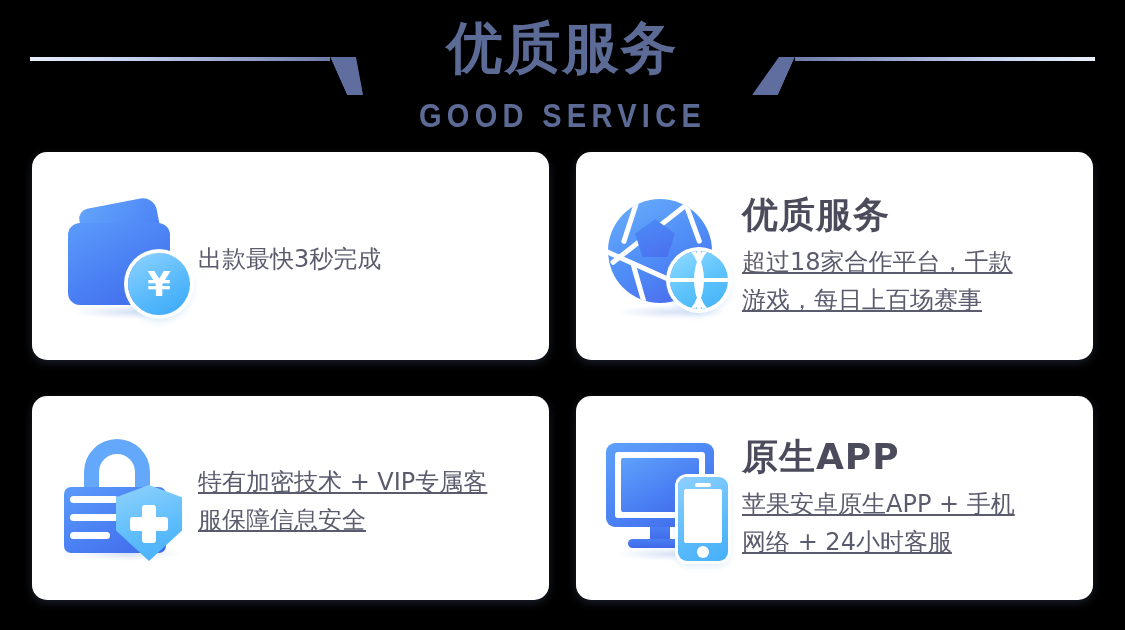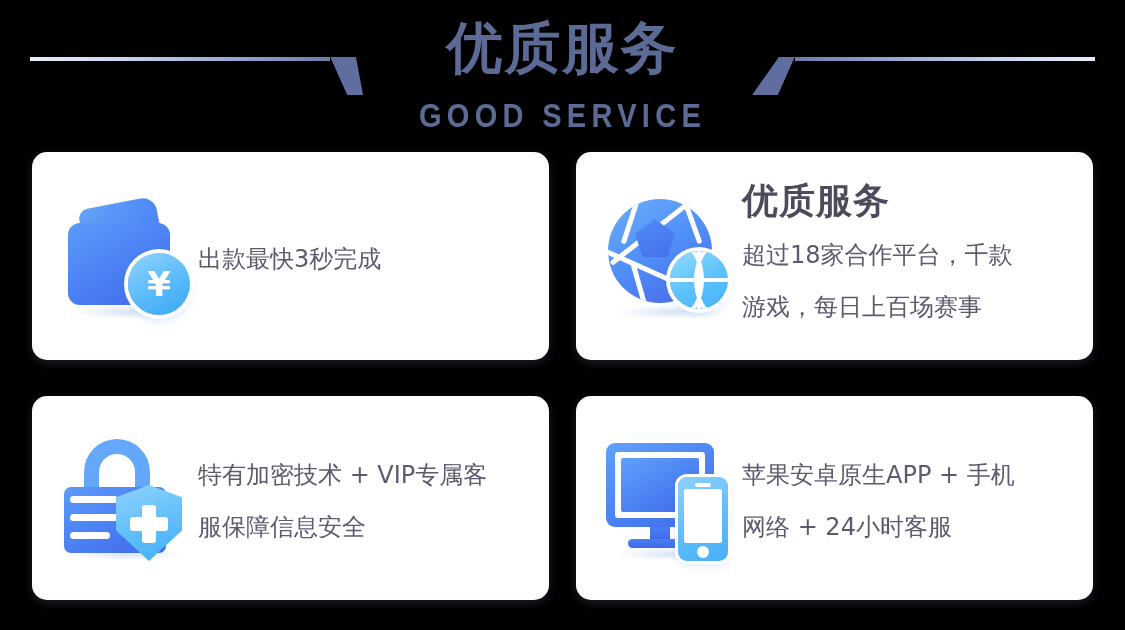--- a/index.html
+++ b/index.html
@@ -90,21 +90,21 @@
     letter-spacing:1px;
     font-family:"DejaVu Sans","Liberation Sans",sans-serif;
     white-space:nowrap;
   }
   .c-sub{
     font-size:24px;line-height:36px;
     color:#5b5b6e;
     margin-top:6px;
     font-family:"DejaVu Sans","Liberation Sans",sans-serif;
   }
-  .c-sub.two{line-height:52px;}
+  .c-sub.two{line-height:38px;text-decoration:underline;}
 
   
   .w-flap{
     position:absolute;left:22px;top:12px;width:78px;height:34px;
     background:linear-gradient(135deg,#63a4fb 0%,#4a82f5 100%);
     border-radius:10px 14px 4px 4px;
     transform:rotate(-11deg);
   }
   .w-body{
     position:absolute;left:10px;top:32px;width:102px;height:82px;
@@ -315,17 +315,18 @@
       <div class="mn-inner"></div>
       <div class="mn-screen"></div>
       <div class="mn-neck"></div>
       <div class="mn-base"></div>
       <div class="ph-body"></div>
       <div class="ph-screen"></div>
       <div class="ph-speaker"></div>
       <div class="ph-home"></div>
     </div>
     <div class="txt">
+      <div class="c-title">原生APP</div>
       <div class="c-sub two">苹果安卓原生APP + 手机<br>网络 + 24小时客服</div>
     </div>
   </div>
 
 </div>
 
 </body></html>

